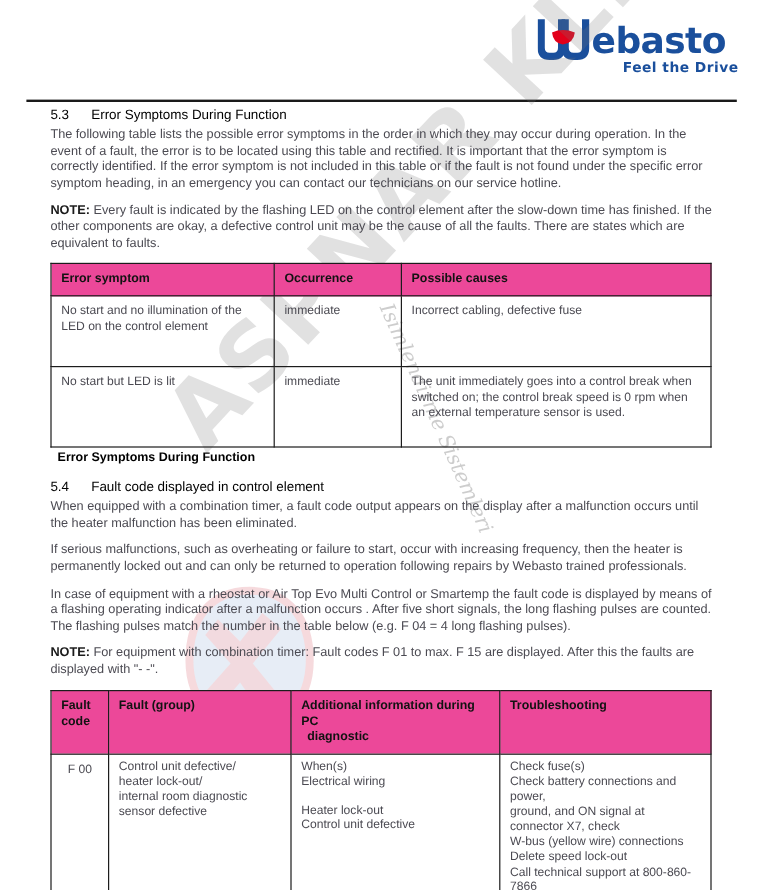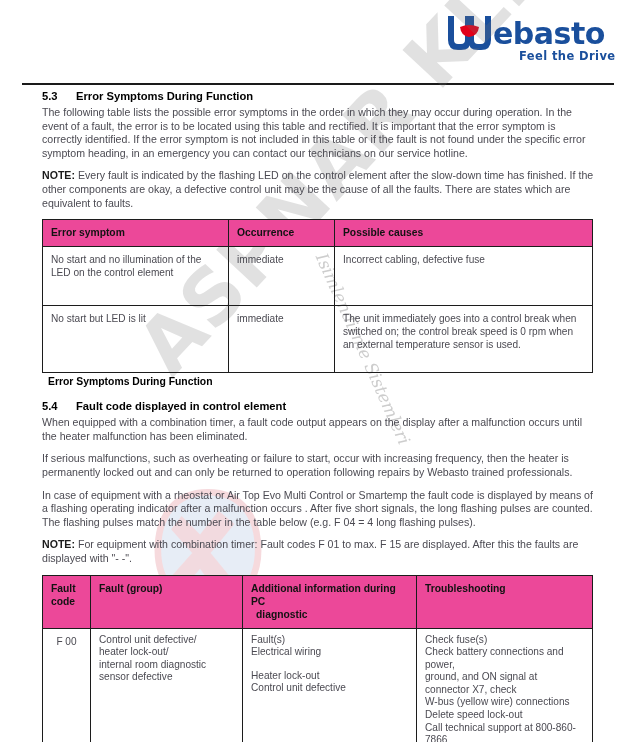--- a/index.html
+++ b/index.html
@@ -92,21 +92,21 @@
   .content {
     position: absolute;
     left: 42px;
     top: 90px;
     width: 552px;
     z-index: 4;
   }
 
   h2.section {
     font-size: 11.2px;
-    font-weight: bold;
+    font-weight: normal;
     color: #000000;
     margin: 0 0 4px 0;
     display: flex;
   }
   h2.section .num {
     display: inline-block;
     width: 34px;
     flex: 0 0 34px;
   }
 
@@ -298,21 +298,21 @@
           <td class="cell">
             <ul class="plain">
               <li>Control unit defective/</li>
               <li>heater lock-out/</li>
               <li>internal room diagnostic</li>
               <li>sensor defective</li>
             </ul>
           </td>
           <td class="cell">
             <ul class="plain">
-              <li>Fault(s)</li>
+              <li>When(s)</li>
               <li>Electrical wiring</li>
             </ul>
             <span class="gap-line"></span>
             <ul class="plain">
               <li>Heater lock-out</li>
               <li>Control unit defective</li>
             </ul>
           </td>
           <td class="cell">
             <ul class="plain">

